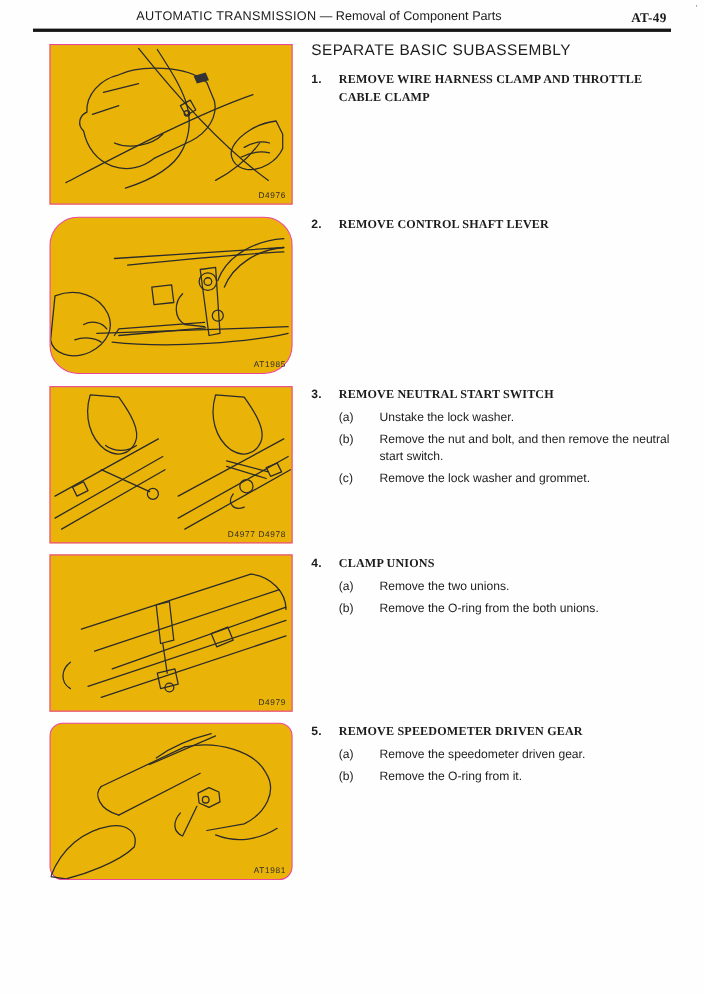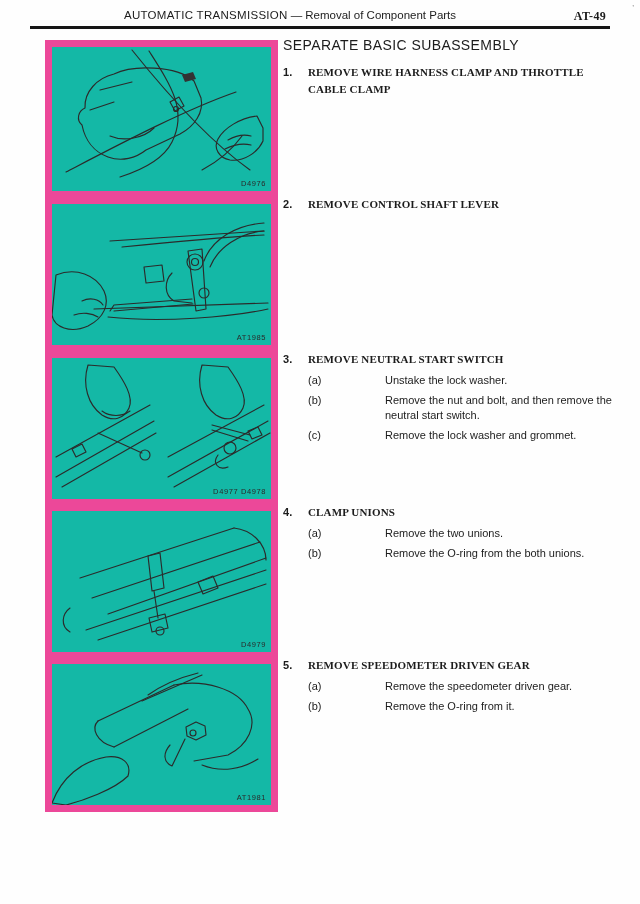--- a/index.html
+++ b/index.html
@@ -13,40 +13,40 @@
   }
   
   .hdr{position:absolute;top:9px;left:30px;width:580px;height:18px;}
   .hdr-center{position:absolute;left:0;right:60px;text-align:center;font-size:11.5px;white-space:nowrap;}
   .hdr-section{font-weight:normal;letter-spacing:.3px;}
   .hdr-sep{padding:0 3px;}
   .hdr-page{position:absolute;right:4px;top:0;font-weight:bold;font-size:12px;letter-spacing:.3px;font-family:Liberation Serif, serif;}
   .hdr-rule{position:absolute;top:26px;left:30px;width:580px;height:3px;background:#151515;}
   .corner-mark{position:absolute;top:3px;right:6px;font-size:8px;color:#777;}
   
-  .fig{position:absolute;left:45px;width:219px;border:7px solid #ec4899;background:#14b8a6;}
+  .fig{position:absolute;left:45px;width:219px;border:1px solid #ec4899;background:#eab308;}
   .fig svg{display:block;width:100%;height:100%;}
   .fig-art path,.fig-art circle,.fig-art ellipse{stroke:#2b2b2b;fill:none;stroke-width:1.15;stroke-linecap:round;stroke-linejoin:round;}
   .fig-code{position:absolute;bottom:3px;right:5px;font-size:7.5px;letter-spacing:.6px;color:#2a2a2a;}
   #fig1{top:40px;height:144px;}
-  #fig2{top:197px;height:141px;}
+  #fig2{top:197px;height:141px;border-radius:26px;}
   #fig3{top:351px;height:141px;}
   #fig4{top:504px;height:141px;}
-  #fig5{top:657px;height:141px;}
+  #fig5{top:657px;height:141px;border-radius:12px;}
   
   .doc-title{position:absolute;left:283px;top:37px;font-size:14px;font-weight:normal;letter-spacing:.4px;white-space:nowrap;}
   .step{position:absolute;left:283px;width:340px;}
   #step1{top:64px;} #step2{top:196px;} #step3{top:351px;} #step4{top:504px;} #step5{top:657px;}
   .step-head{display:flex;font-weight:bold;font-size:11px;line-height:1.5;letter-spacing:.15px;}
   .step-num{width:25px;flex:0 0 25px;}
   .step-heading{flex:1;font-family:Liberation Serif, serif;}
   .substeps{margin-top:5px;margin-left:25px;}
   .substep{display:flex;font-size:11px;line-height:1.32;margin-bottom:6px;}
   .sub-label{width:37px;flex:0 0 37px;}
-  .sub-text{flex:1;max-width:278px;margin-left:40px;}
+  .sub-text{flex:1;max-width:278px;}
 </style>
 </head>
 <body>
 
 <div class="page">
 
   <div class="hdr">
     <div class="hdr-center">
       <span class="hdr-section">AUTOMATIC TRANSMISSION</span><span class="hdr-sep">—</span><span class="hdr-sub">Removal of Component Parts</span>
     </div>

